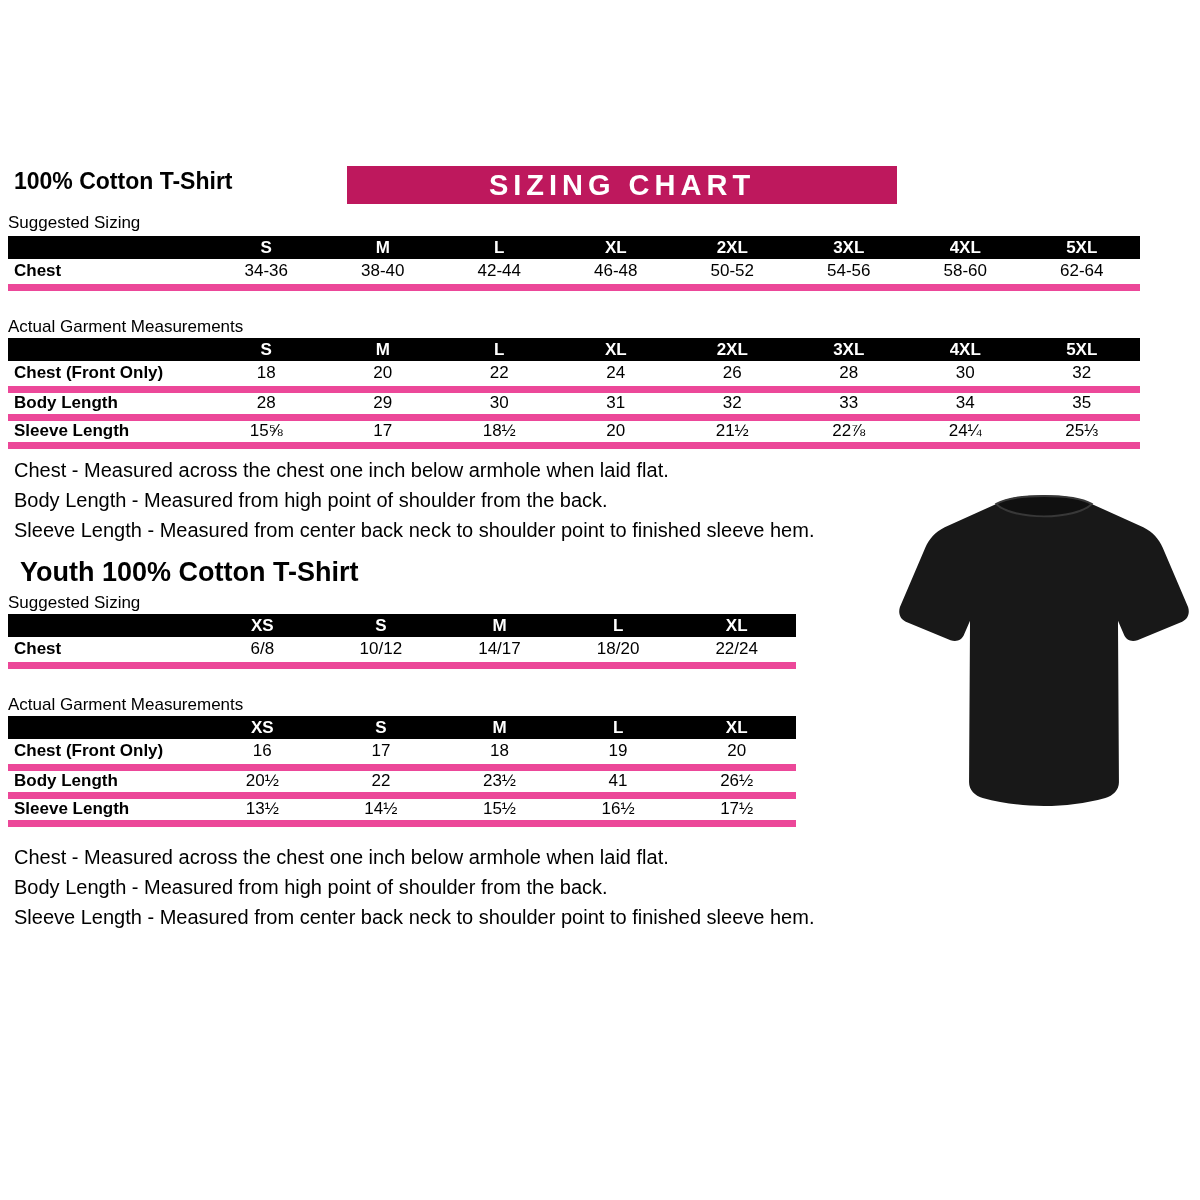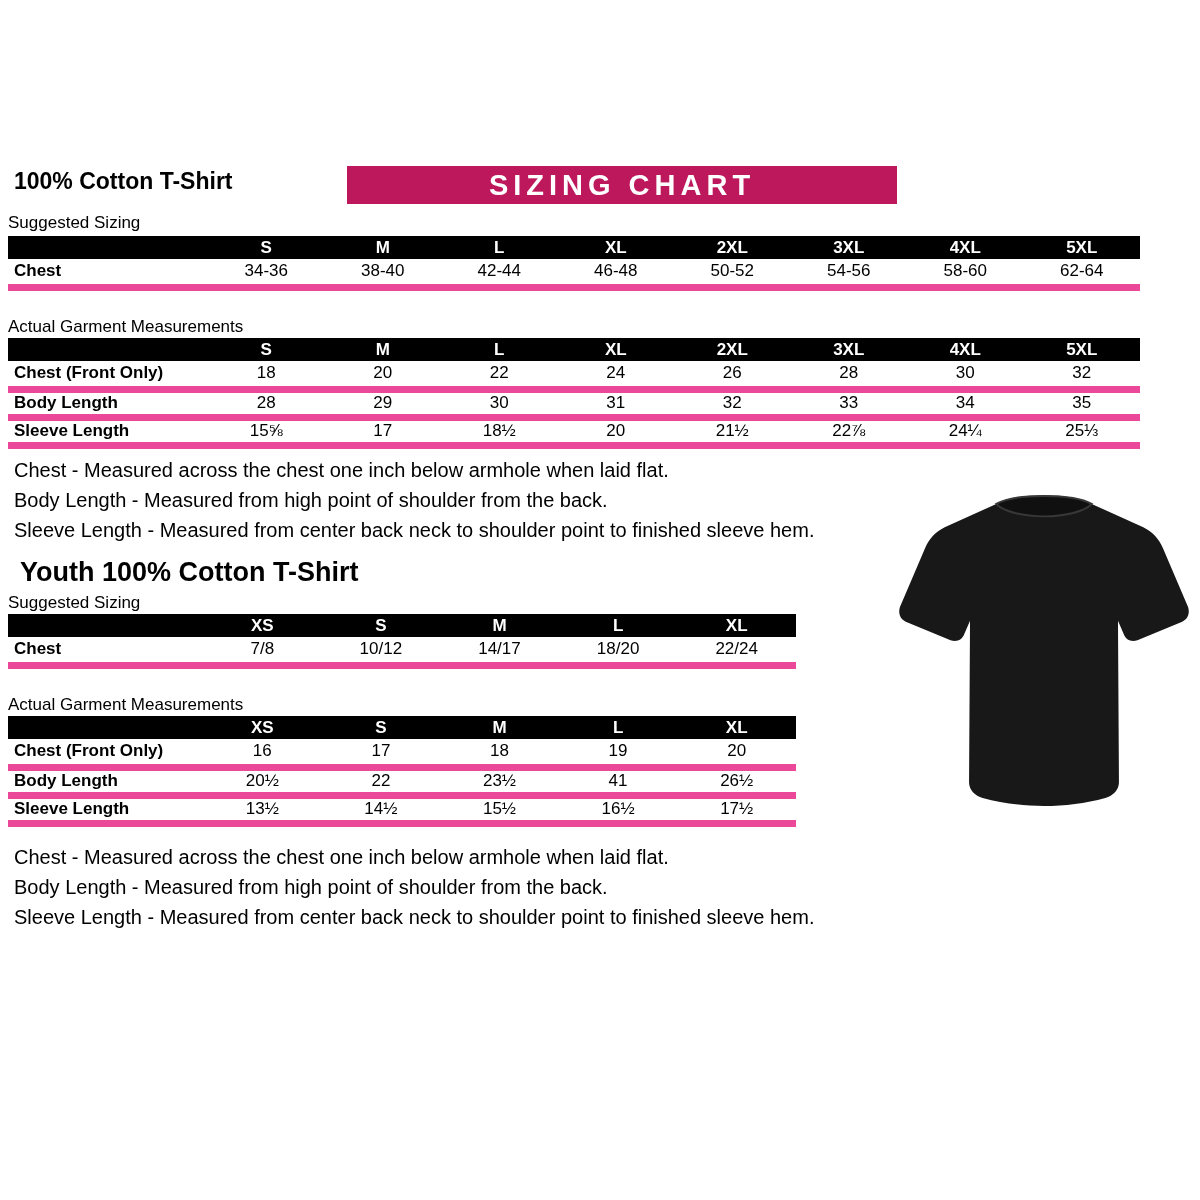--- a/index.html
+++ b/index.html
@@ -185,21 +185,21 @@
         <th>XS</th>
         <th>S</th>
         <th>M</th>
         <th>L</th>
         <th>XL</th>
       </tr>
     </thead>
     <tbody>
       <tr>
         <td class="rowlabel"><span>Chest</span></td>
-        <td>7/8</td>
+        <td>6/8</td>
         <td>10/12</td>
         <td>14/17</td>
         <td>18/20</td>
         <td>22/24</td>
       </tr>
     </tbody>
   </table>
 </div>
 
 <div class="abs section-label" style="left:8px; top:695px;">Actual Garment Measurements</div>

